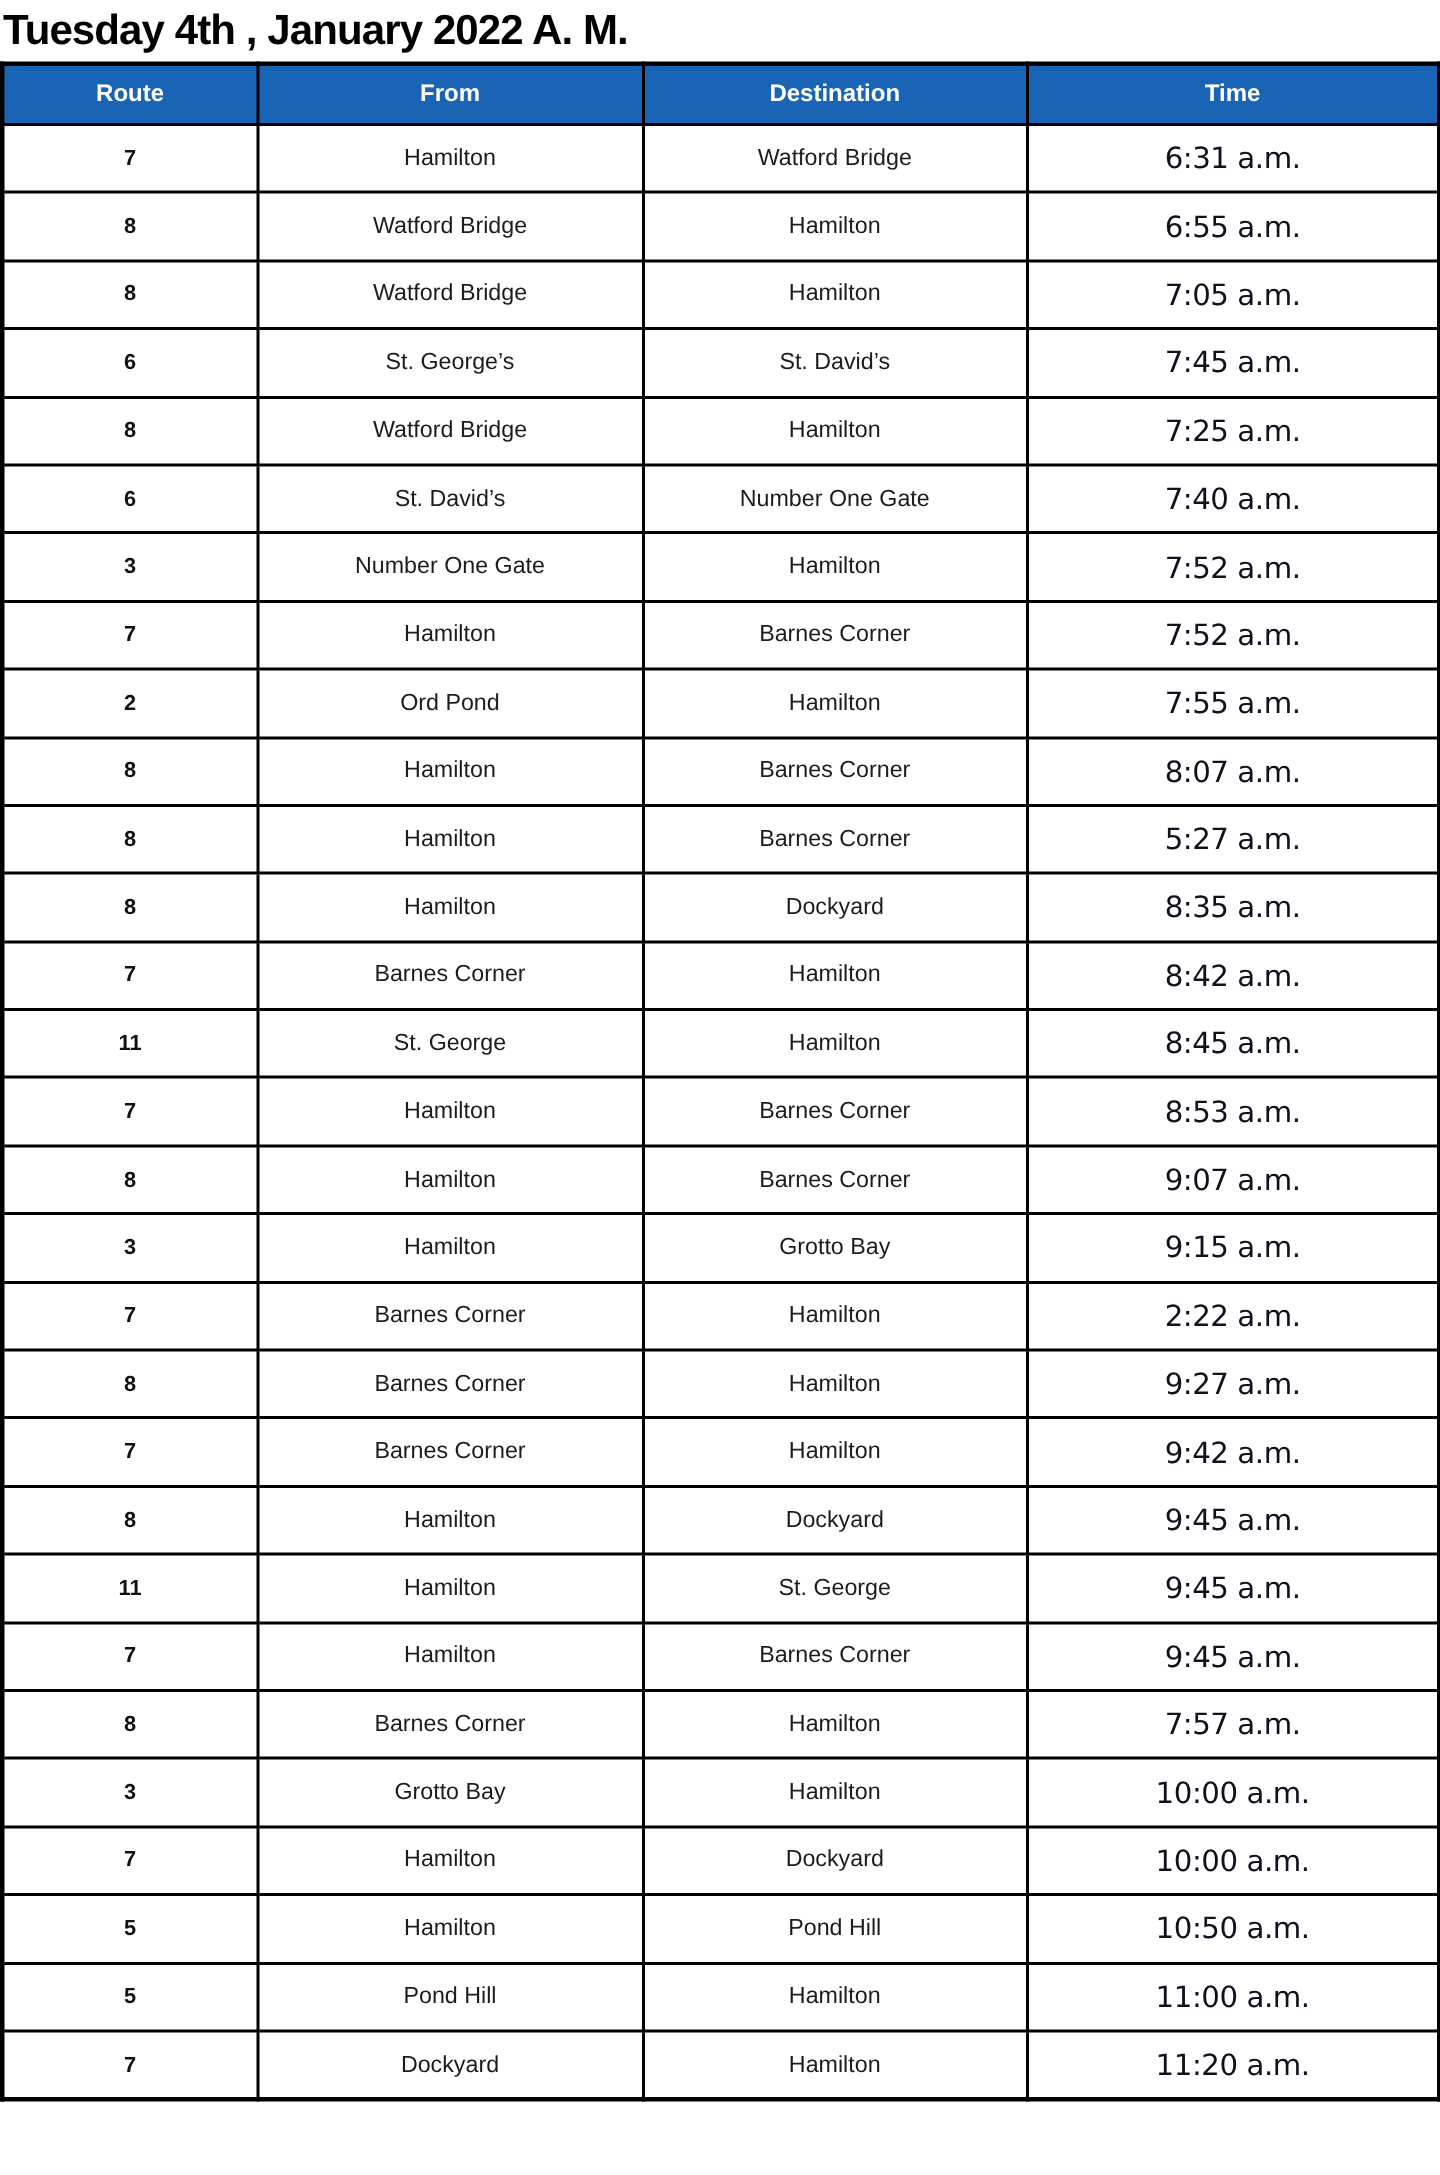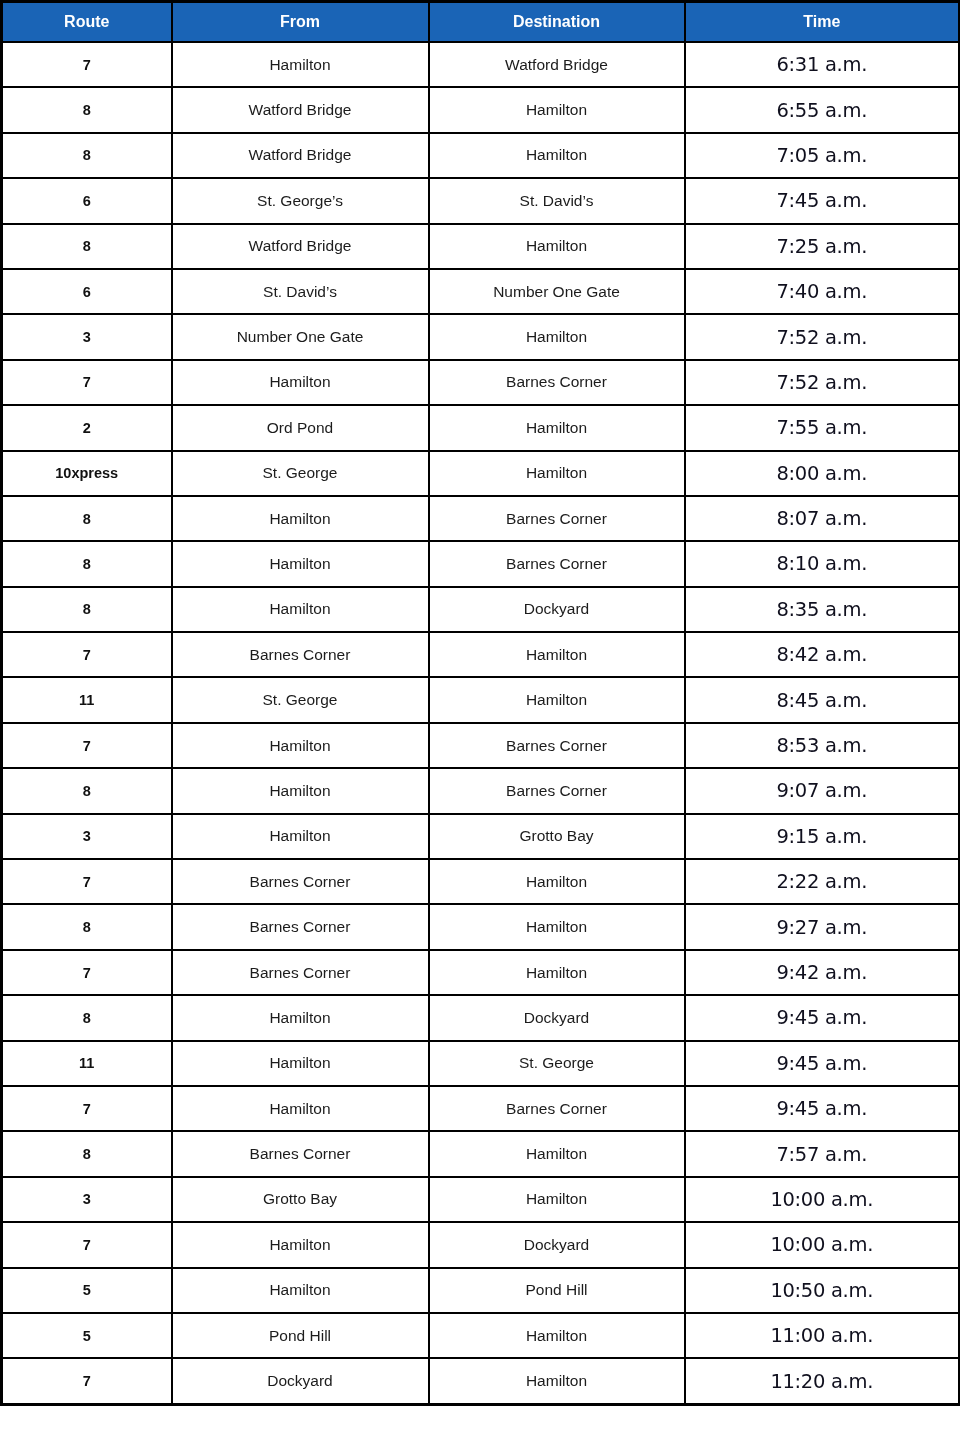--- a/index.html
+++ b/index.html
@@ -75,20 +75,21 @@
     font-family: "DejaVu Sans", sans-serif;
     letter-spacing: -0.3px;
     margin-top: 33px;
   }
 </style>
 </head>
 <body>
 
 <div class="page">
 
+  <h1 class="page-title">Tuesday 4th , January 2022 A. M.</h1>
 
   <table class="schedule">
     <colgroup>
       <col class="c-route">
       <col class="c-from">
       <col class="c-dest">
       <col class="c-time">
     </colgroup>
     <thead>
       <tr>
@@ -147,36 +148,30 @@
           <td class="cell-dest">Barnes Corner</td>
           <td class="cell-time">7:52 a.m.</td>
         </tr>
         <tr>
           <td class="cell-route">2</td>
           <td class="cell-from">Ord Pond</td>
           <td class="cell-dest">Hamilton</td>
           <td class="cell-time">7:55 a.m.</td>
         </tr>
         <tr>
-          <td class="cell-route">10xpress</td>
-          <td class="cell-from">St. George</td>
-          <td class="cell-dest">Hamilton</td>
-          <td class="cell-time">8:00 a.m.</td>
-        </tr>
-        <tr>
           <td class="cell-route">8</td>
           <td class="cell-from">Hamilton</td>
           <td class="cell-dest">Barnes Corner</td>
           <td class="cell-time">8:07 a.m.</td>
         </tr>
         <tr>
           <td class="cell-route">8</td>
           <td class="cell-from">Hamilton</td>
           <td class="cell-dest">Barnes Corner</td>
-          <td class="cell-time">8:10 a.m.</td>
+          <td class="cell-time">5:27 a.m.</td>
         </tr>
         <tr>
           <td class="cell-route">8</td>
           <td class="cell-from">Hamilton</td>
           <td class="cell-dest">Dockyard</td>
           <td class="cell-time">8:35 a.m.</td>
         </tr>
         <tr>
           <td class="cell-route">7</td>
           <td class="cell-from">Barnes Corner</td>

